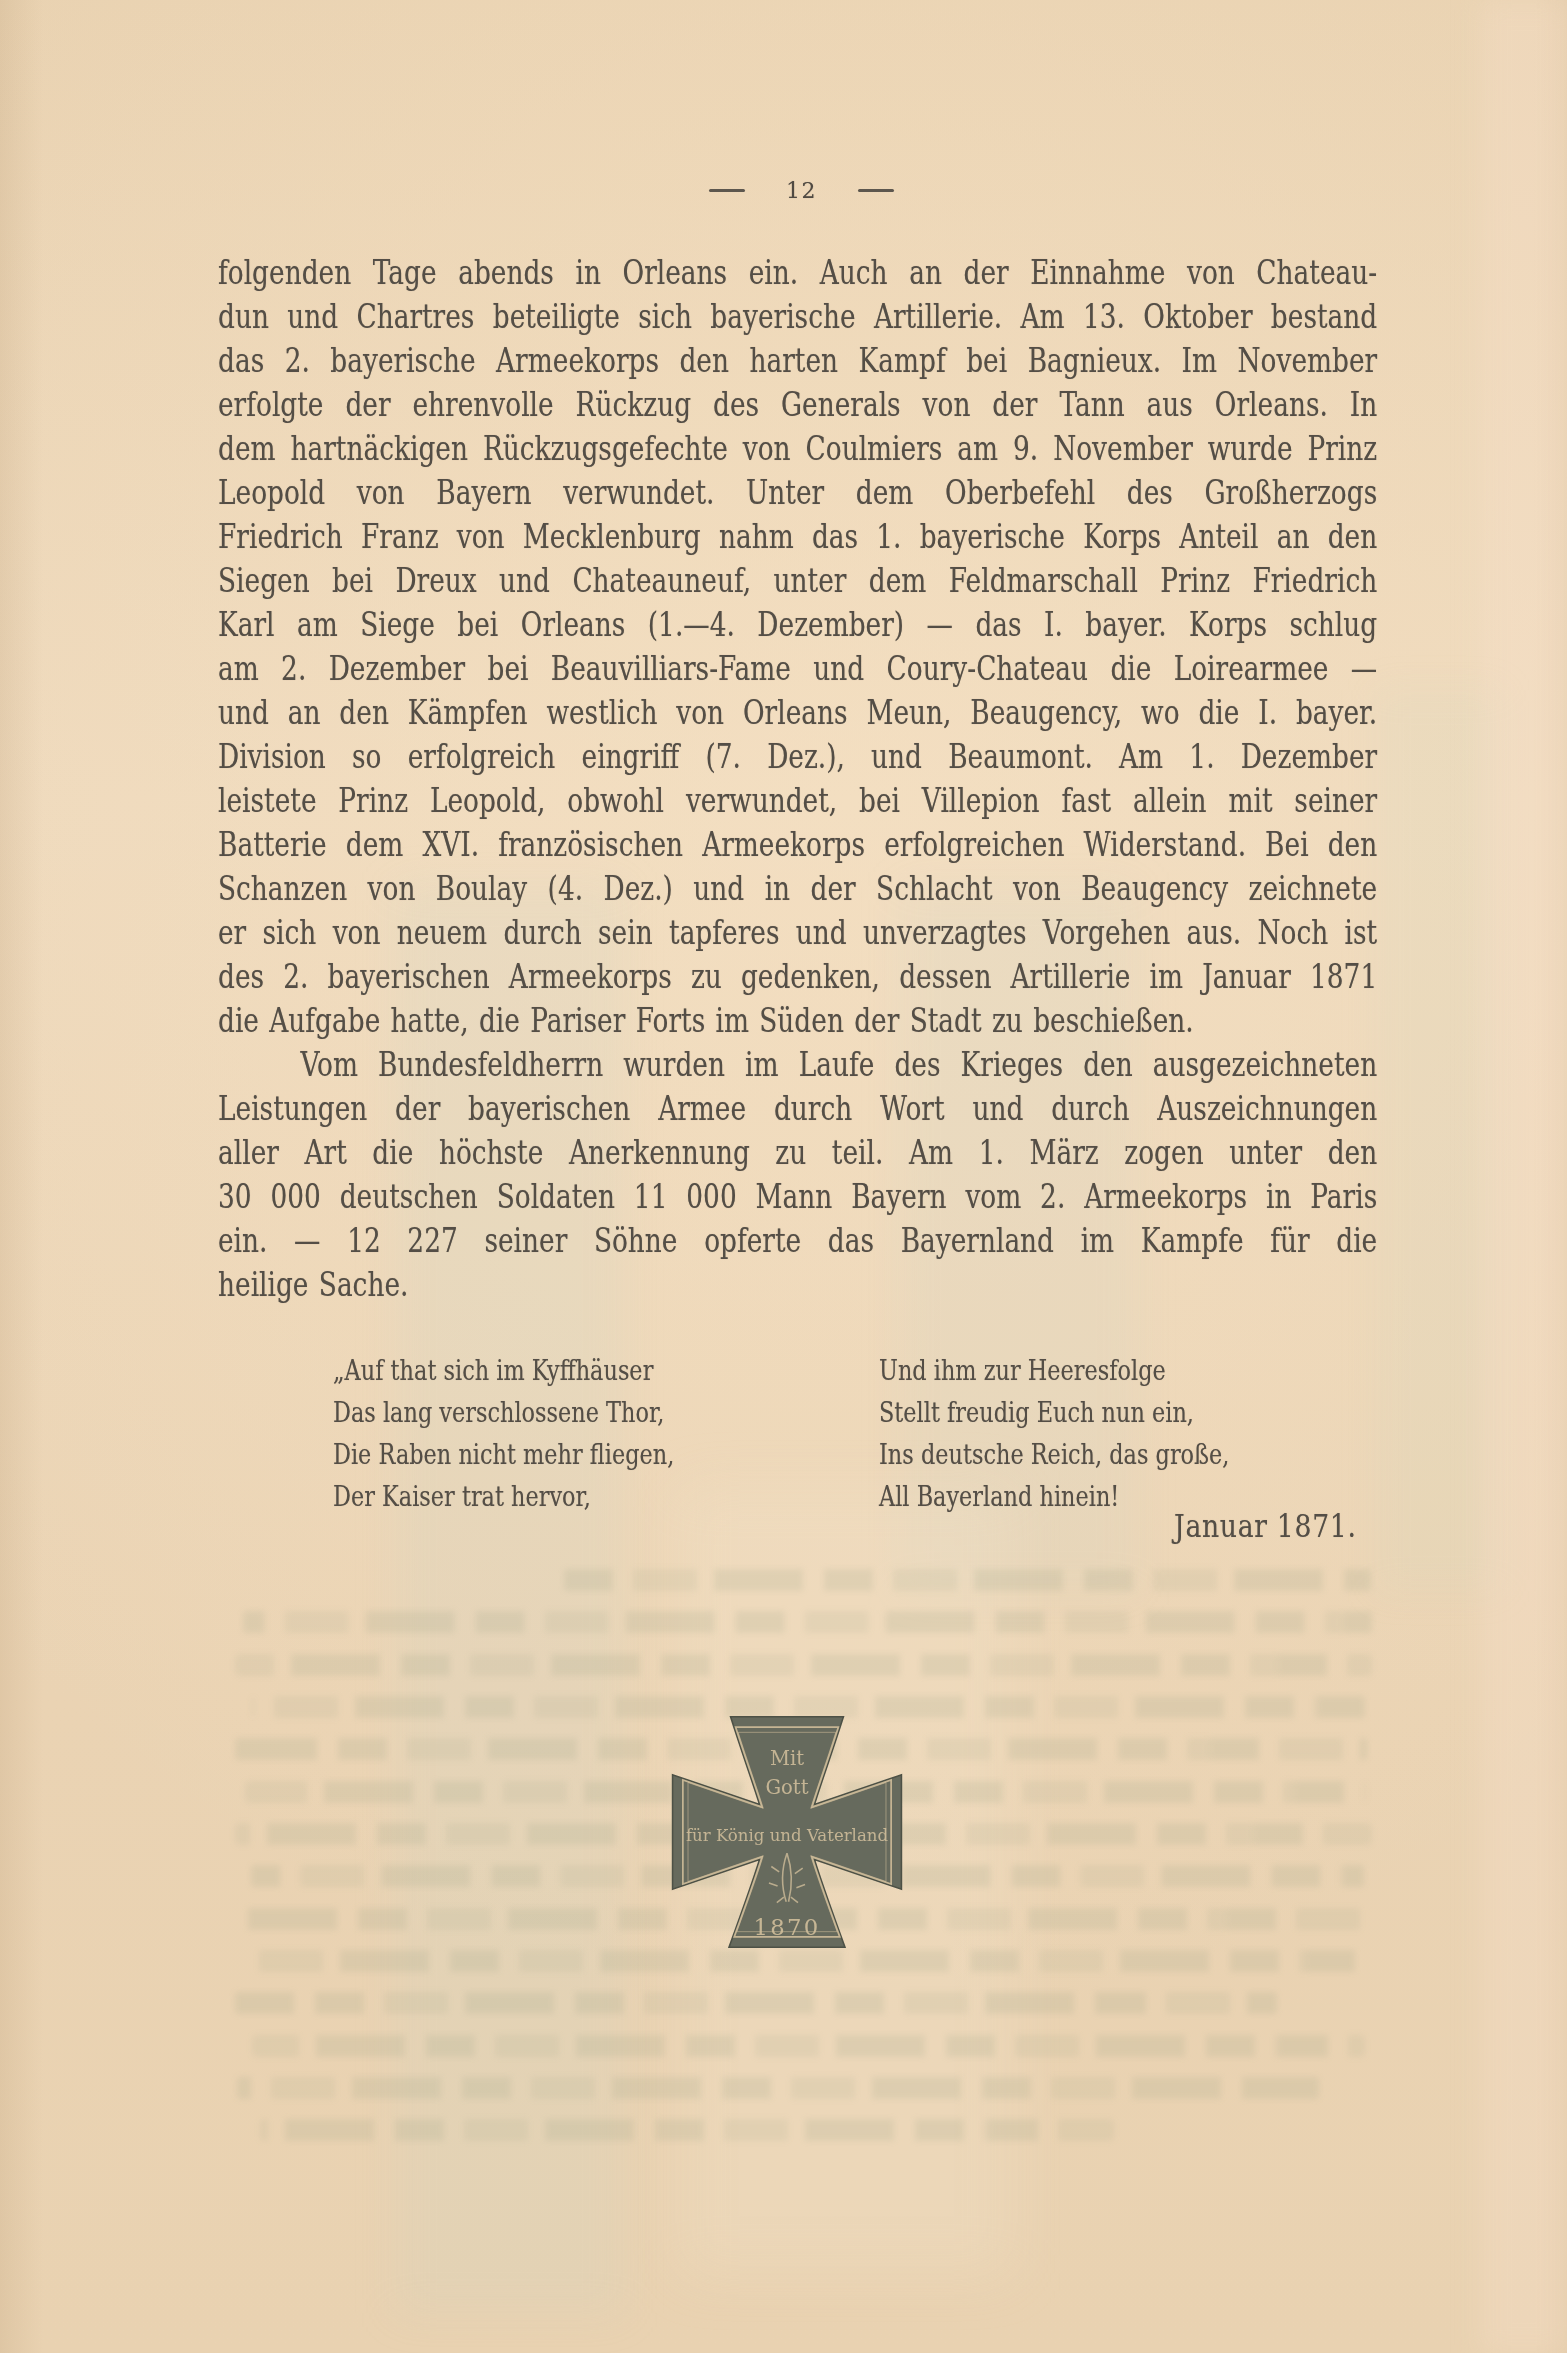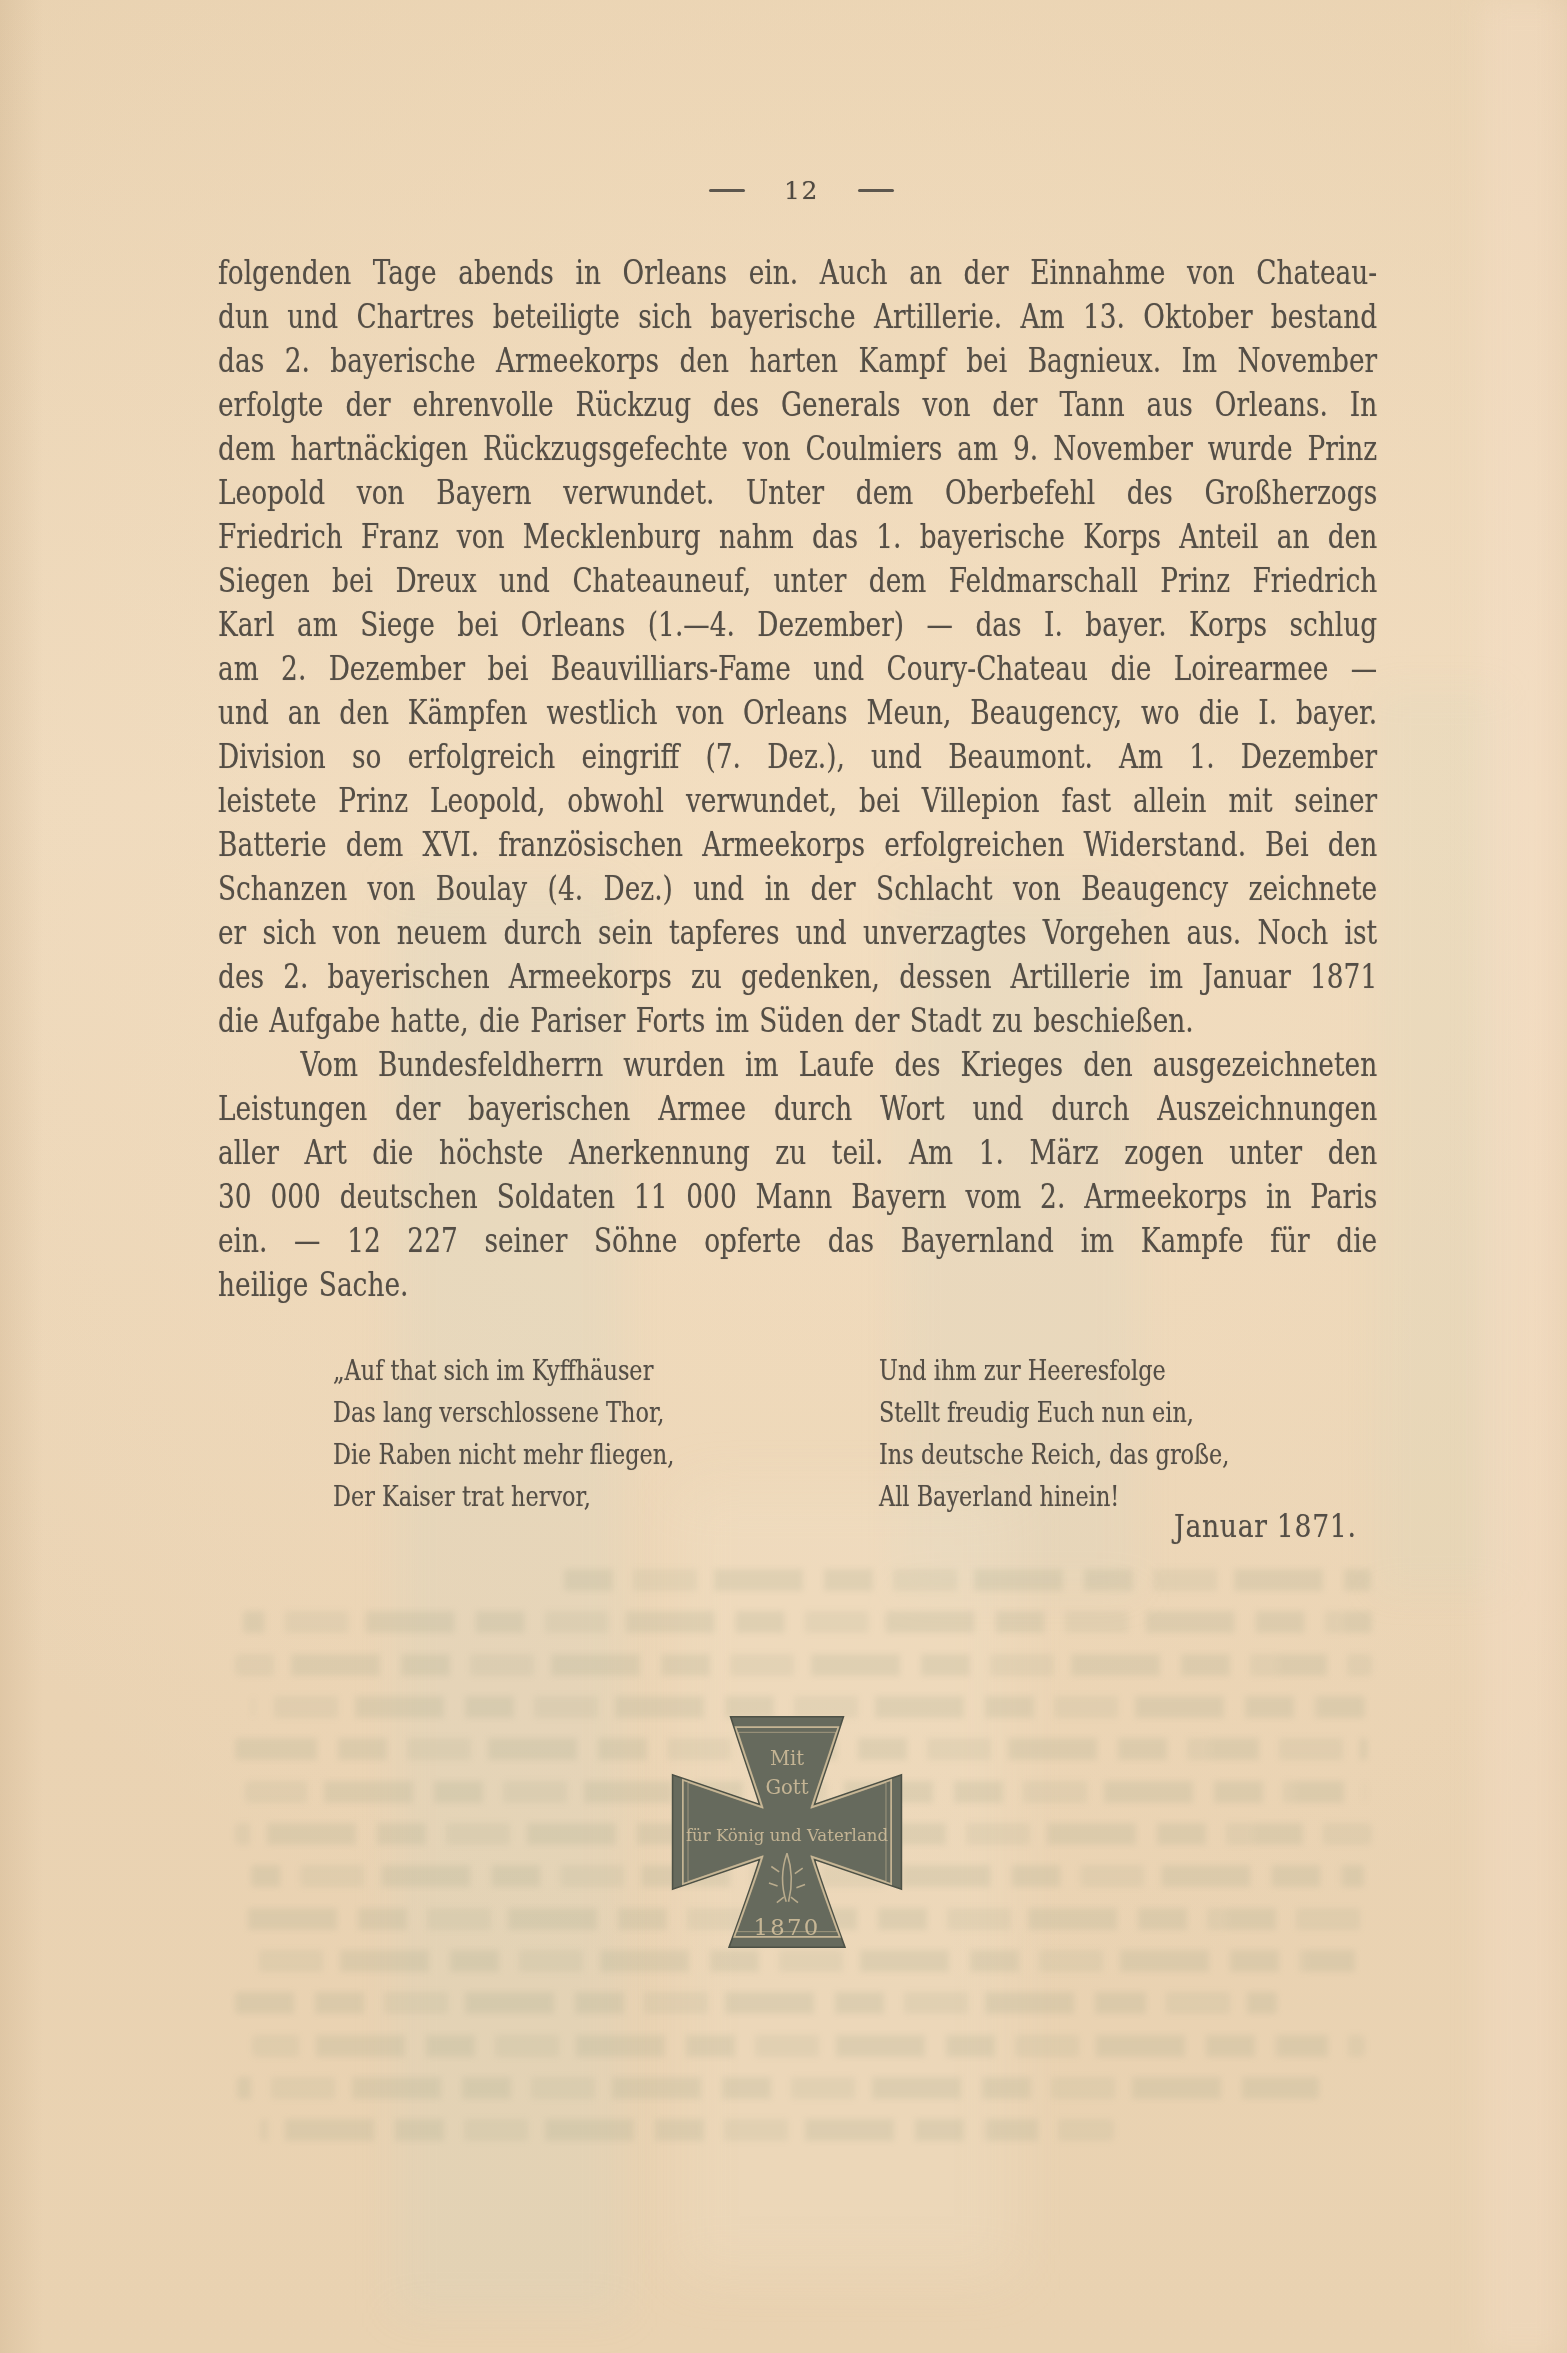--- a/index.html
+++ b/index.html
@@ -22,21 +22,21 @@
   .band.b1{left:396px;top:886px;width:227px;height:1427px;background:rgba(196,211,198,0.16);filter:blur(20.4px);}
   .band.b2{left:901px;top:886px;width:235px;height:705px;background:rgba(196,211,198,0.13);filter:blur(20.4px);}
   .band.b3{left:682px;top:1489px;width:329px;height:784px;background:rgba(244,232,210,0.22);filter:blur(27px);}
   .band.b4{left:1376px;top:690px;width:125px;height:901px;background:rgba(205,214,190,0.15);filter:blur(17px);}
   .band.b5{left:1481px;top:0px;width:86px;height:2354px;background:rgba(247,226,205,0.30);filter:blur(14px);}
 
   
   .hdr{position:absolute;left:709px;top:171px;width:185px;height:39px;
        display:flex;align-items:center;justify-content:space-between;}
   .hdr .dash{width:36px;height:3.1px;background:#5d574e;border-radius:1.6px;}
-  .hdr .num{font-size:25px;line-height:1;color:#504a42;letter-spacing:1.6px;
+  .hdr .num{font-size:22px;line-height:1;color:#504a42;letter-spacing:1.6px;
             text-shadow:0 0 0.8px rgba(80,74,66,0.45);}
 
   
   .bodyblock{
     position:absolute;left:218px;top:251px;width:1449px;
     transform:scaleX(0.80);transform-origin:0 0;
     font-size:33px;line-height:44px;word-spacing:2.4px;letter-spacing:0px;
     text-shadow:0 0 0.8px rgba(84,78,70,0.42);
   }
   .bl{height:44px;text-align:justify;text-align-last:justify;white-space:nowrap0;}

